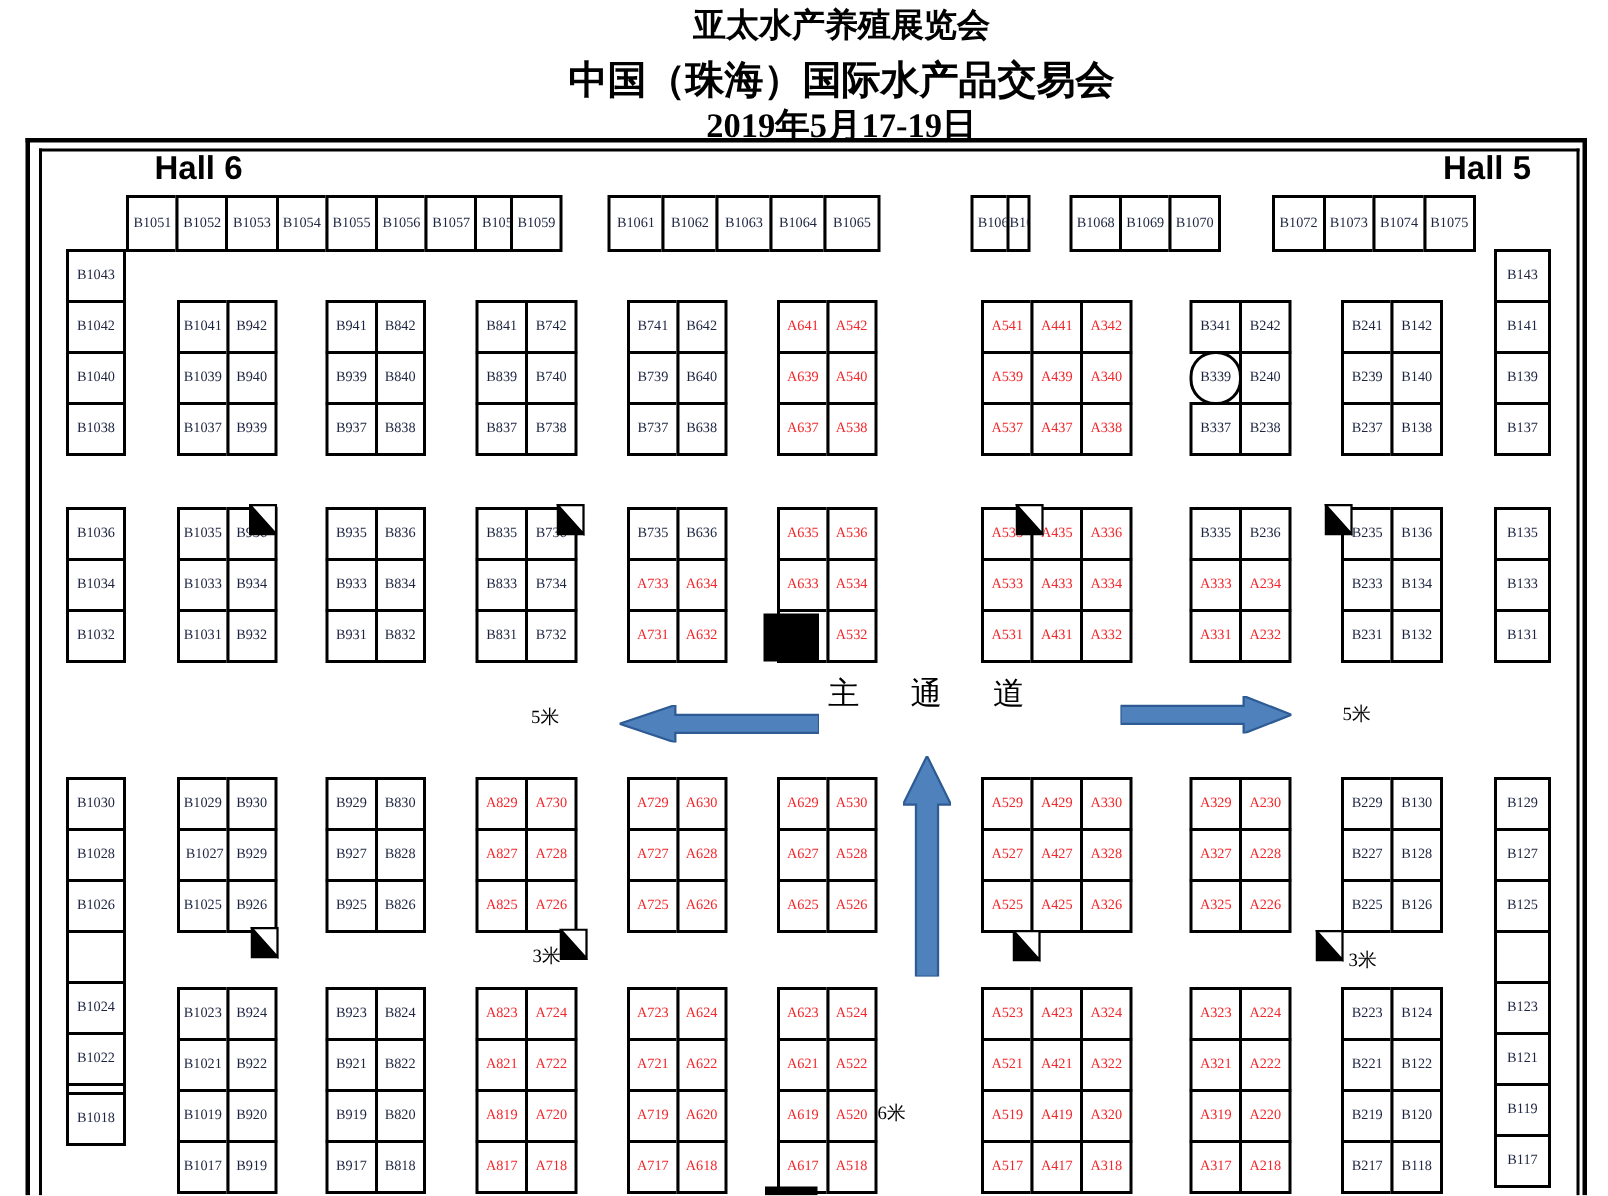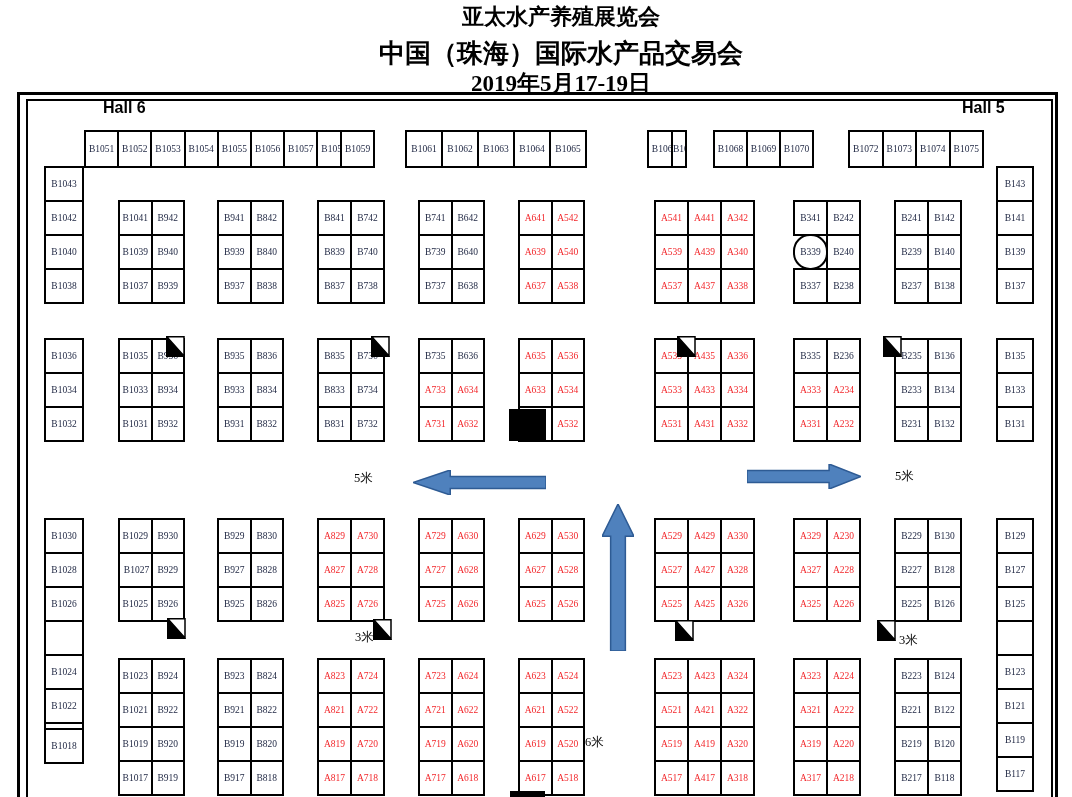--- a/index.html
+++ b/index.html
@@ -7,21 +7,21 @@
         font-family:"Liberation Serif",serif;}
   .title-line{position:absolute;left:50px;width:1022px;text-align:center;font-weight:bold;color:#000;}
   .t1{top:2px;font-size:22px;}
   .t2{top:36px;font-size:26px;}
   .t3{top:68px;font-size:23px;}
   .border-outer{position:absolute;left:17px;top:92px;width:1041px;height:705px;
                 border:3px solid #000;border-bottom:none;box-sizing:border-box;}
   .border-inner{position:absolute;left:26px;top:99px;width:1027px;height:698px;
                 border:2px solid #000;border-bottom:none;box-sizing:border-box;}
   .hall-label{position:absolute;top:99px;font-family:"Liberation Sans",sans-serif;
-              font-weight:bold;font-size:16px;color:#000;}
+              font-weight:bold;font-size:22px;color:#000;}
   .hall-left{left:103px;}
   .hall-right{left:962px;}
   .cell{position:absolute;box-sizing:border-box;border:2px solid #000;background:#fff;
         text-align:center;font-size:9.5px;white-space:nowrap;overflow:hidden;}
   .aisle-text{position:absolute;left:552px;top:448px;font-size:21px;letter-spacing:34px;
               white-space:nowrap;color:#000;}
   .ann-label{position:absolute;font-size:12.5px;color:#000;white-space:nowrap;}
   .pillar{position:absolute;background:#000;}
   .icon-wrap{position:absolute;}
   svg{display:block;}
@@ -33,20 +33,21 @@
   <div class="title-line t1">亚太水产养殖展览会</div>
   <div class="title-line t2">中国（珠海）国际水产品交易会</div>
   <div class="title-line t3">2019年5月17-19日</div>
 
   <div class="border-outer"></div>
   <div class="border-inner"></div>
 
   <div class="hall-label hall-left">Hall 6</div>
   <div class="hall-label hall-right">Hall 5</div>
 
+  <div class="aisle-text">主通道</div>
 
   <div id="booths-layer">
       <div class="cell" style="left: 84px; top: 130px; width: 35.2px; height: 38px; line-height: 35px; color: rgb(28, 36, 64);">B1051</div>
       <div class="cell" style="left: 117.2px; top: 130px; width: 35.2px; height: 38px; line-height: 35px; color: rgb(28, 36, 64);">B1052</div>
       <div class="cell" style="left: 150.4px; top: 130px; width: 35.2px; height: 38px; line-height: 35px; color: rgb(28, 36, 64);">B1053</div>
       <div class="cell" style="left: 183.6px; top: 130px; width: 35.2px; height: 38px; line-height: 35px; color: rgb(28, 36, 64);">B1054</div>
       <div class="cell" style="left: 216.8px; top: 130px; width: 35.2px; height: 38px; line-height: 35px; color: rgb(28, 36, 64);">B1055</div>
       <div class="cell" style="left: 250px; top: 130px; width: 35.2px; height: 38px; line-height: 35px; color: rgb(28, 36, 64);">B1056</div>
       <div class="cell" style="left: 283.2px; top: 130px; width: 35.2px; height: 38px; line-height: 35px; color: rgb(28, 36, 64);">B1057</div>
       <div class="cell" style="left: 316.4px; top: 130px; width: 35.2px; height: 38px; line-height: 35px; color: rgb(28, 36, 64);">B1058</div>

